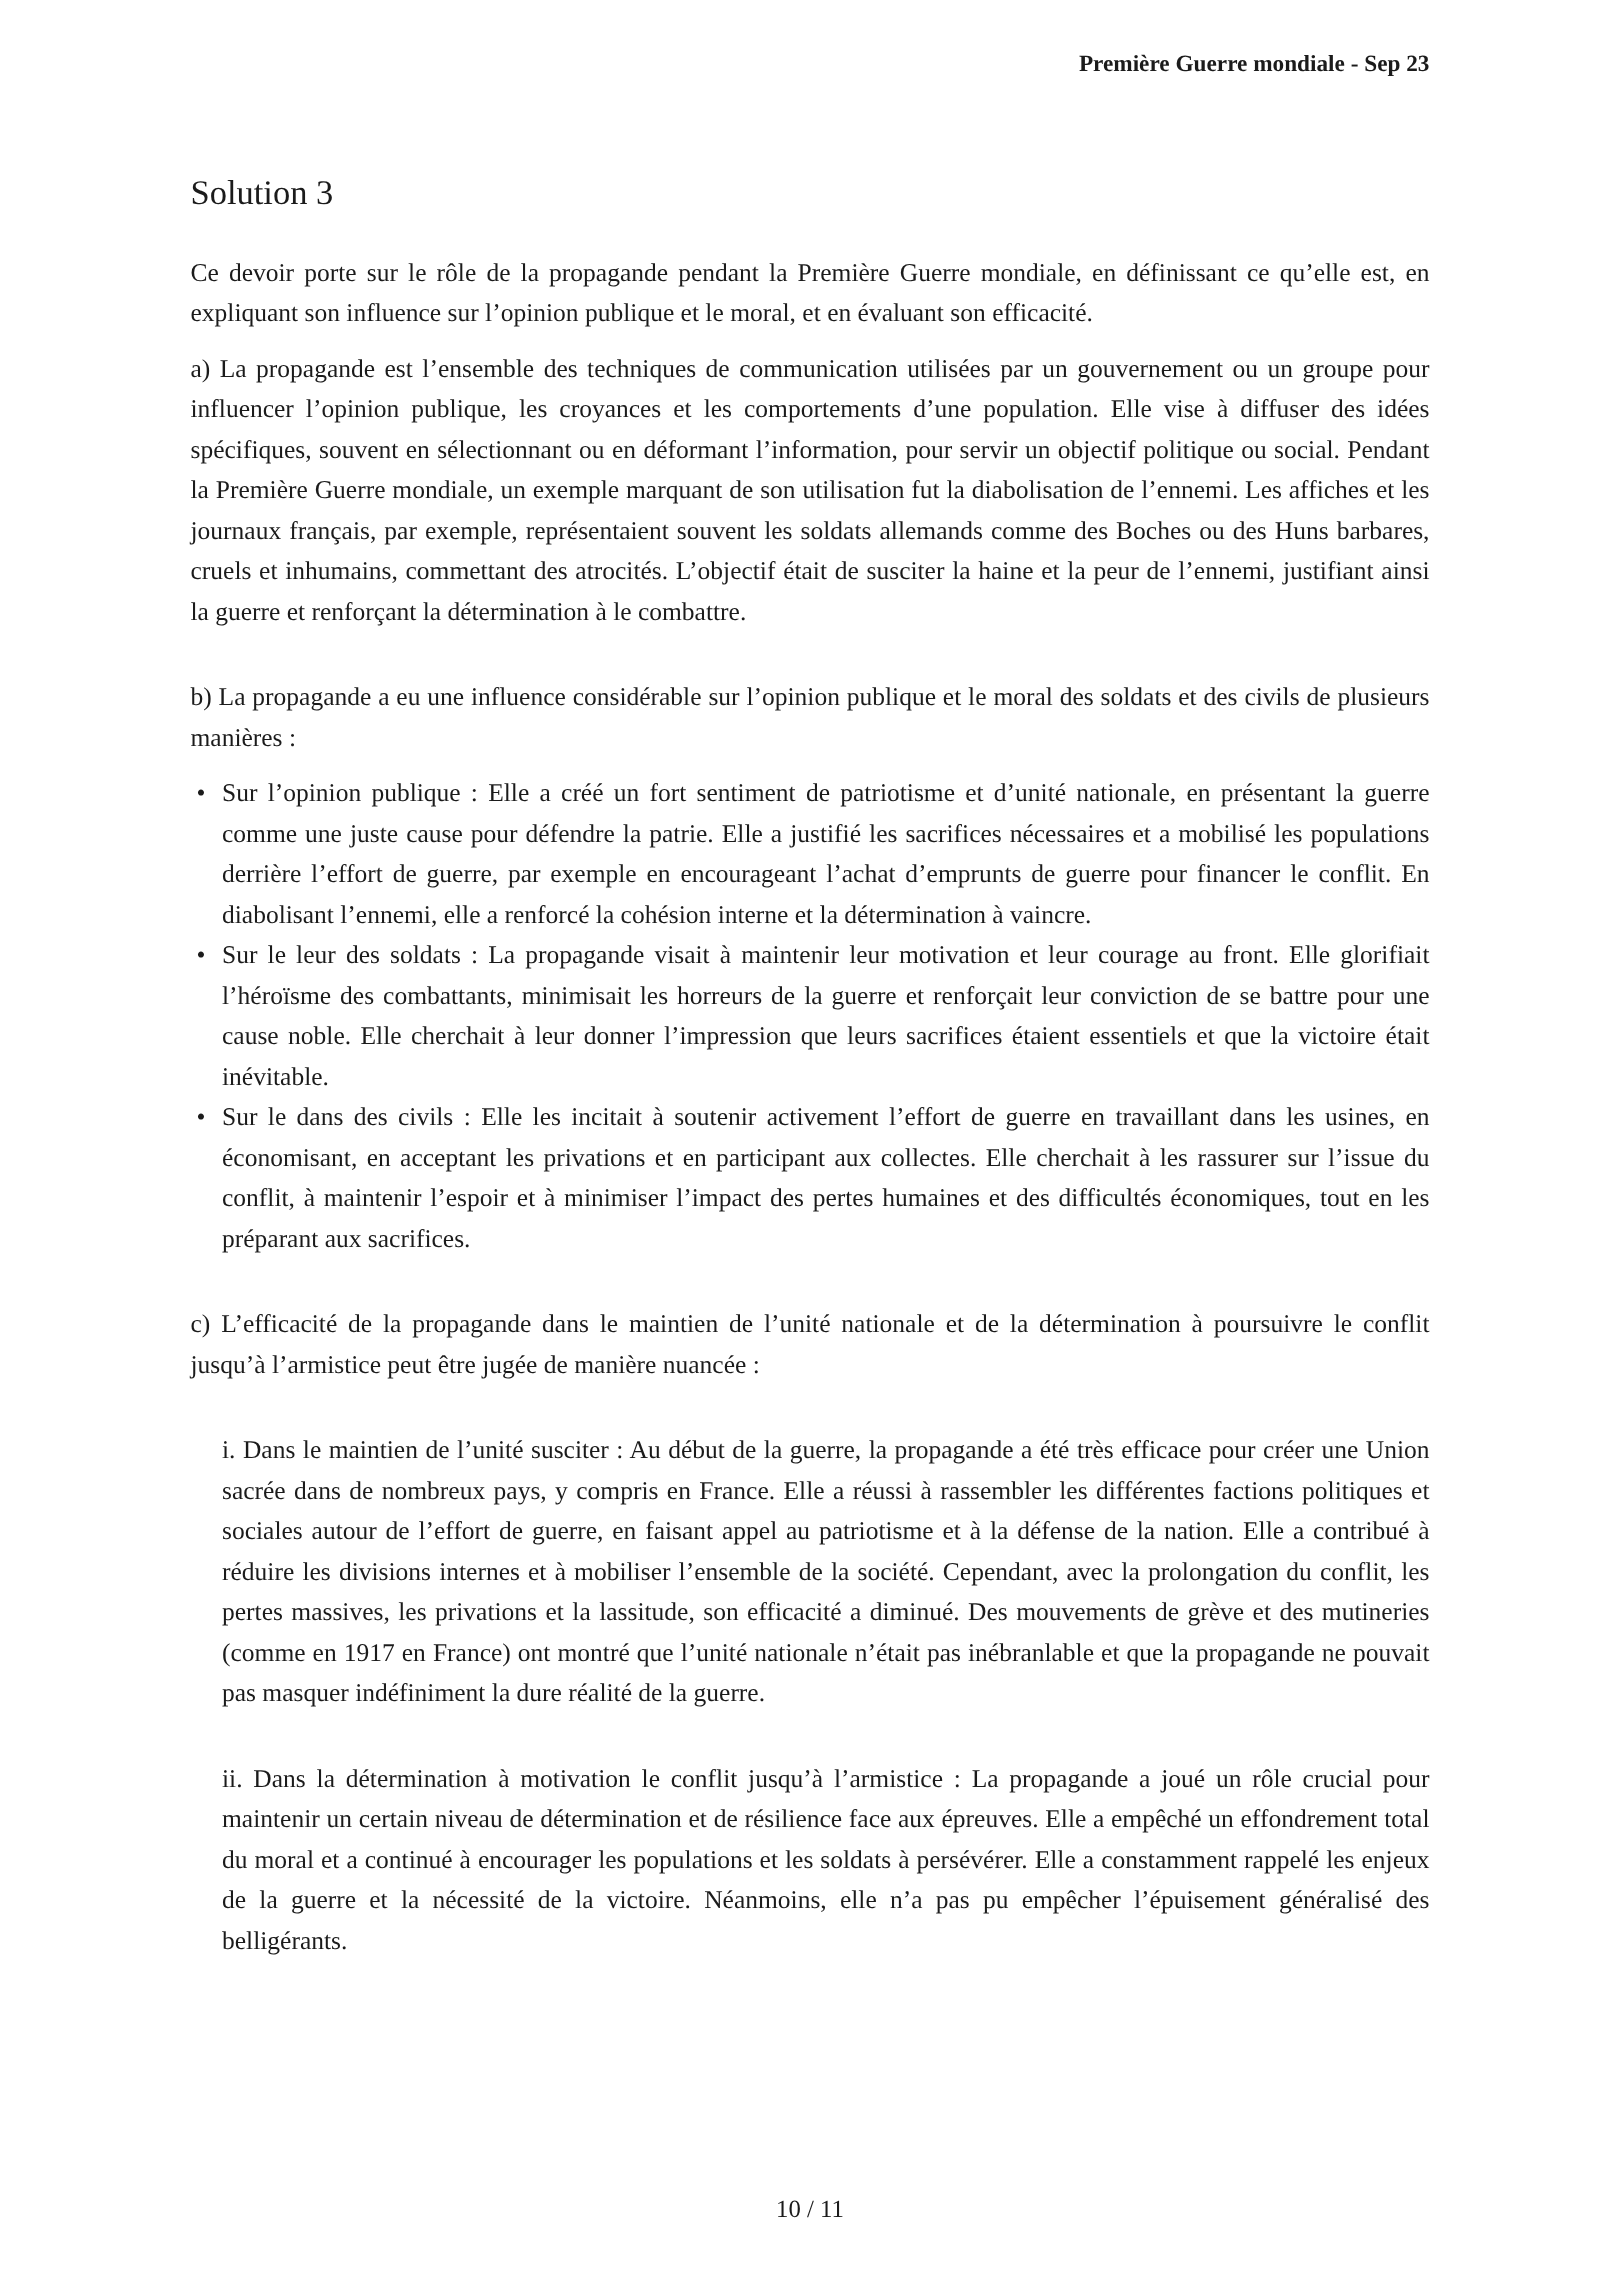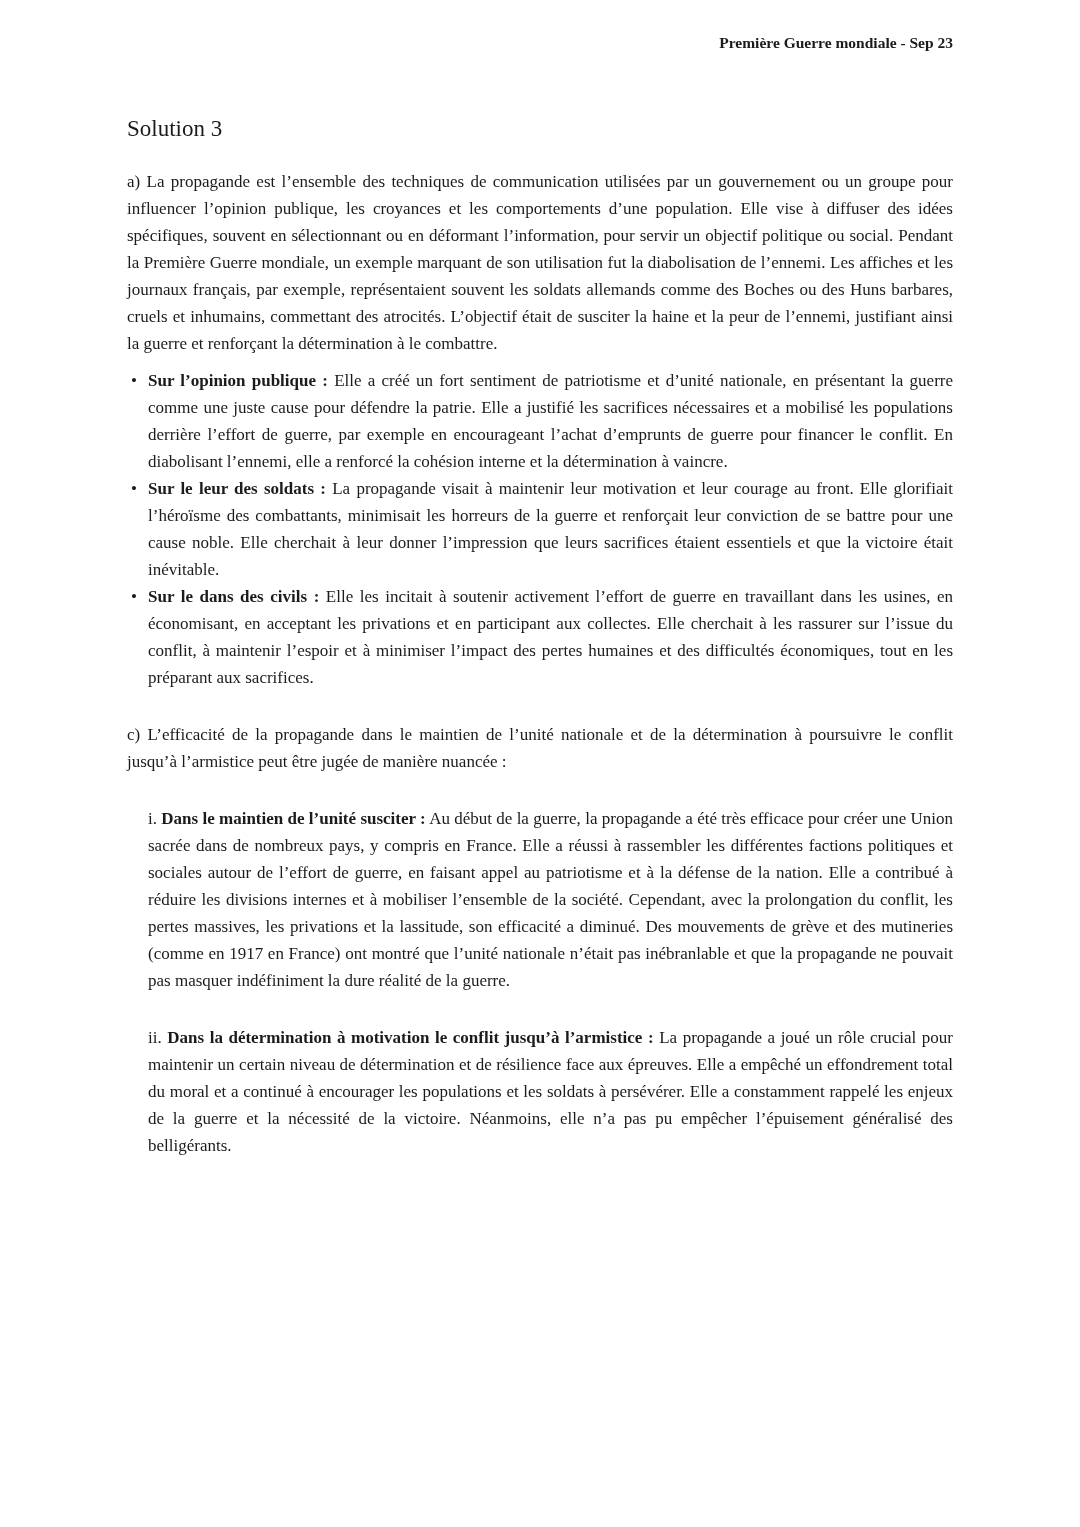--- a/index.html
+++ b/index.html
@@ -35,21 +35,21 @@
   }
   .content p,
   .content li,
   .sub-item {
     font-size: 17px;
     line-height: 27px;
     text-align: justify;
   }
   .para { margin-bottom: 10px; }
   .gap-before { margin-top: 30px; }
-  .bold { font-weight: 700; }
+  .bold { font-weight: 400; }
   ul.bullet-list {
     list-style: none;
     margin: 2px 0 10px 0;
     padding-left: 21px;
   }
   ul.bullet-list li {
     position: relative;
   }
   ul.bullet-list .marker {
     position: absolute;
@@ -73,23 +73,25 @@
 <body>
 
 <div class="page">
 
   <div class="page-header">Première Guerre mondiale - Sep 23</div>
 
   <div class="content">
 
     <h1 class="title">Solution 3</h1>
 
+    <p class="para">Ce devoir porte sur le rôle de la propagande pendant la Première Guerre mondiale, en définissant ce qu’elle est, en expliquant son influence sur l’opinion publique et le moral, et en évaluant son efficacité.</p>
 
     <p class="para">a) La propagande est l’ensemble des techniques de communication utilisées par un gouvernement ou un groupe pour influencer l’opinion publique, les croyances et les comportements d’une population. Elle vise à diffuser des idées spécifiques, souvent en sélectionnant ou en déformant l’information, pour servir un objectif politique ou social. Pendant la Première Guerre mondiale, un exemple marquant de son utilisation fut la diabolisation de l’ennemi. Les affiches et les journaux français, par exemple, représentaient souvent les soldats allemands comme des Boches ou des Huns barbares, cruels et inhumains, commettant des atrocités. L’objectif était de susciter la haine et la peur de l’ennemi, justifiant ainsi la guerre et renforçant la détermination à le combattre.</p>
 
+    <p class="para gap-before">b) La propagande a eu une influence considérable sur l’opinion publique et le moral des soldats et des civils de plusieurs manières :</p>
 
     <ul class="bullet-list">
       <li>
         <span class="marker">•</span>
         <span class="bold">Sur l’opinion publique :</span>
         <span>Elle a créé un fort sentiment de patriotisme et d’unité nationale, en présentant la guerre comme une juste cause pour défendre la patrie. Elle a justifié les sacrifices nécessaires et a mobilisé les populations derrière l’effort de guerre, par exemple en encourageant l’achat d’emprunts de guerre pour financer le conflit. En diabolisant l’ennemi, elle a renforcé la cohésion interne et la détermination à vaincre.</span>
       </li>
       <li>
         <span class="marker">•</span>
         <span class="bold">Sur le leur des soldats :</span>
@@ -111,14 +113,15 @@
     </div>
 
     <div class="sub-item">
       <span>ii.</span>
       <span class="bold">Dans la détermination à motivation le conflit jusqu’à l’armistice :</span>
       <span>La propagande a joué un rôle crucial pour maintenir un certain niveau de détermination et de résilience face aux épreuves. Elle a empêché un effondrement total du moral et a continué à encourager les populations et les soldats à persévérer. Elle a constamment rappelé les enjeux de la guerre et la nécessité de la victoire. Néanmoins, elle n’a pas pu empêcher l’épuisement généralisé des belligérants.</span>
     </div>
 
   </div>
 
+  <div class="page-footer">10 / 11</div>
 
 </div>
 
 </body></html>

